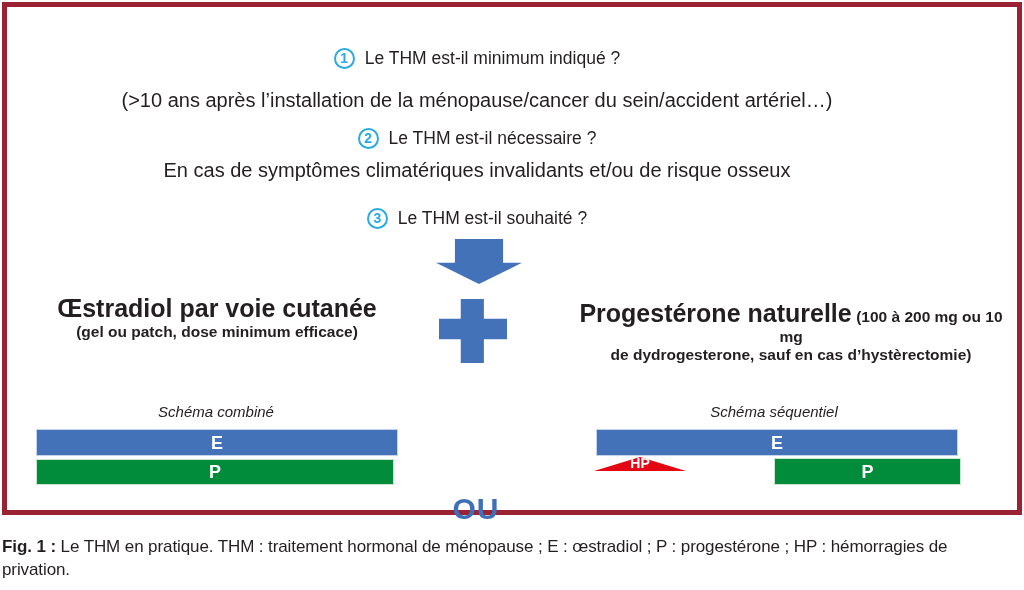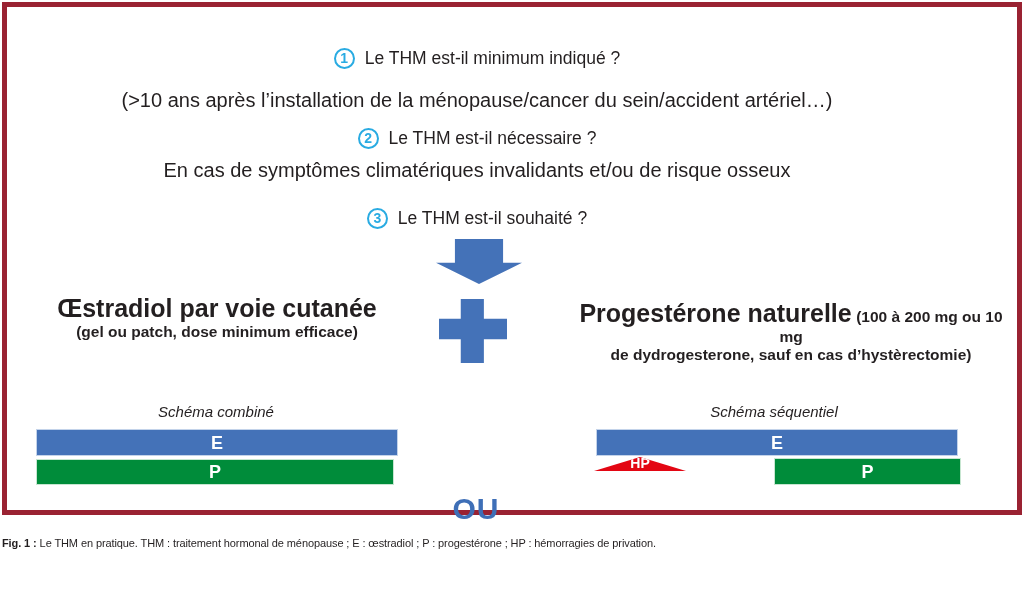--- a/index.html
+++ b/index.html
@@ -61,21 +61,21 @@
     left: 587px; top: 450px; width: 92px; height: 14px; background: #e30613;
     clip-path: polygon(50% 0, 100% 100%, 0 100%);
     display: flex; align-items: flex-end; justify-content: center;
     color: #ffffff; font-weight: bold; font-size: 14px; line-height: 1.1;
   }
 
   .or-label { left: 434px; top: 437px; width: 70px; text-align: center;
     color: #3e6fb7; font-weight: bold; font-size: 30px; letter-spacing: 1px; margin-top: 48px; }
 
   
-  .caption { left: 2px; top: 536px; width: 1012px; font-size: 11px; line-height: 1.35; letter-spacing: -0.1px; }
+  .caption { left: 2px; top: 536px; width: 1012px; font-size: 17px; line-height: 1.35; letter-spacing: -0.1px; }
   .caption b { font-weight: bold; }
 </style>
 </head>
 <body>
 
 <div class="figure-box">
 
   <div class="abs qline" style="top:40px">
     <span class="inner">
       <span class="qnum">

